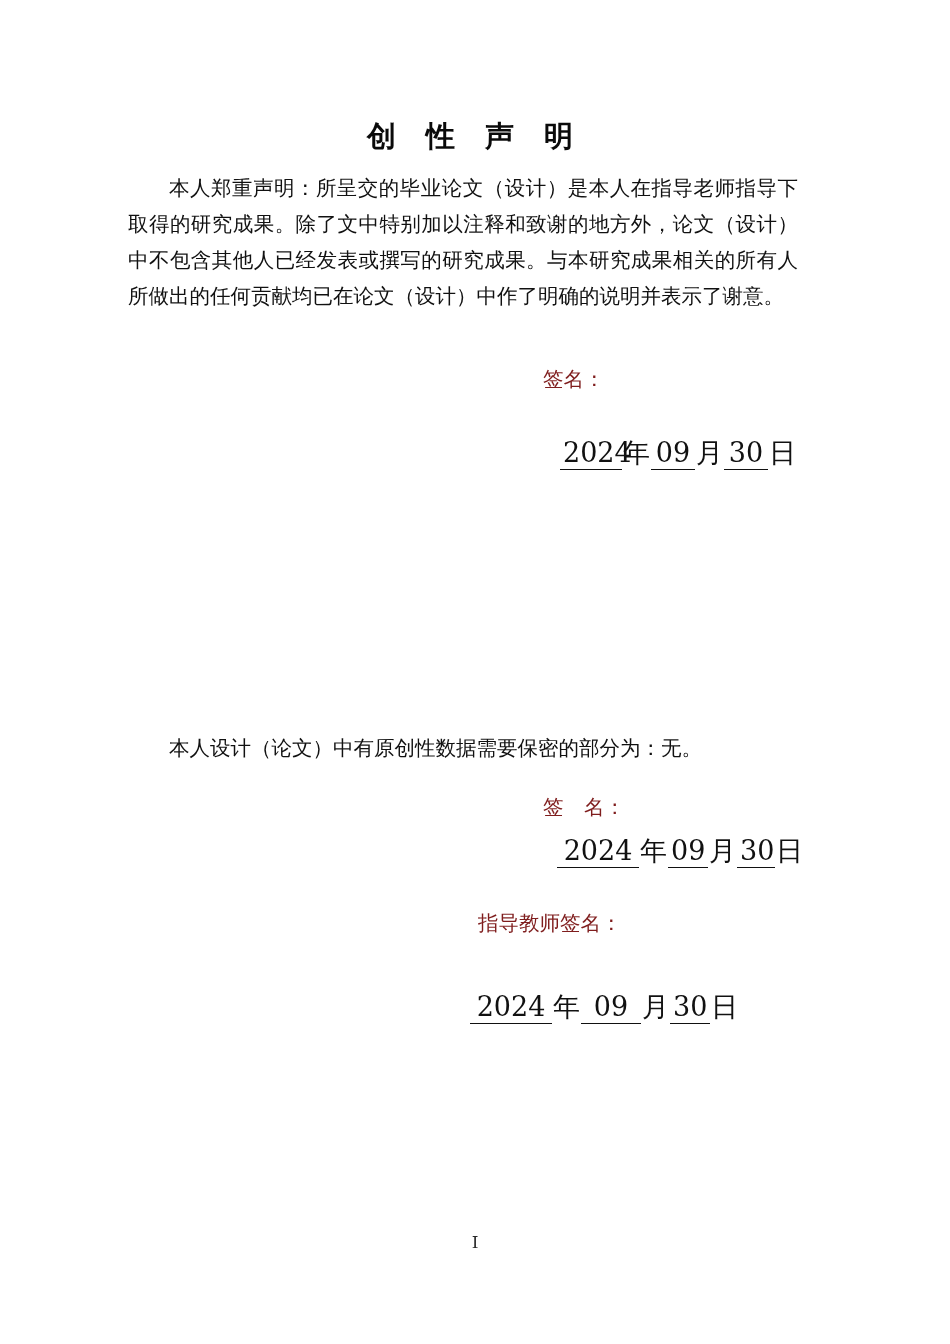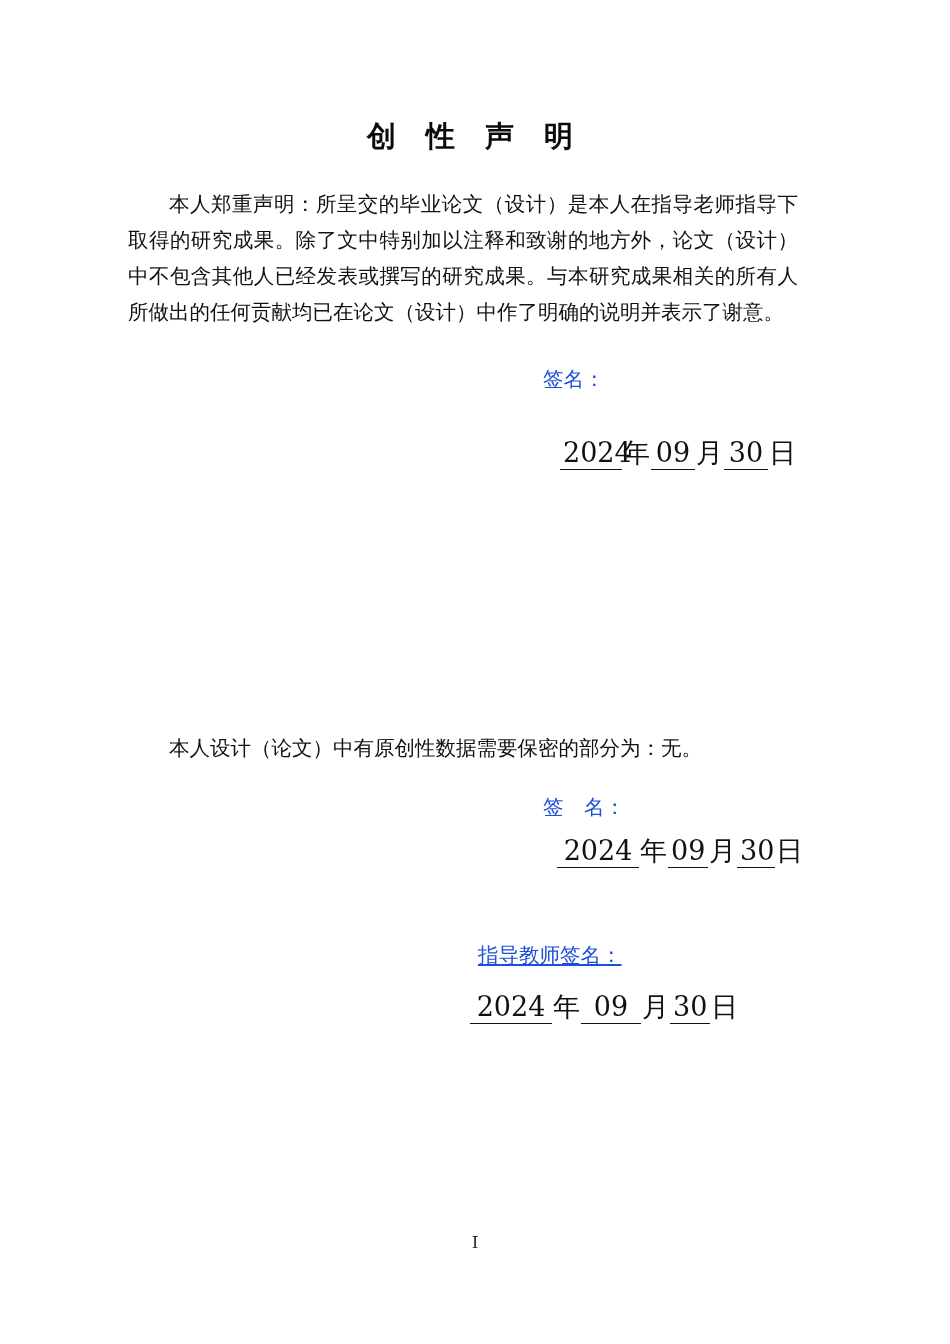--- a/index.html
+++ b/index.html
@@ -52,35 +52,35 @@
     width: 670px;
     font-size: 20.5px;
     line-height: 36px;
     text-align: justify;
     text-justify: inter-ideograph;
     color: #111111;
   }
   .para > span { display: block; }
   .indent { text-indent: 2em; }
 
-  #para-original { top: 186px; }
+  #para-original { top: 170px; }
   #para-auth     { top: 538px; }
   #para-secret   { top: 730px; }
 
   
   .sig-line {
     position: absolute;
     font-size: 20.5px;
     line-height: 30px;
-    color: #1d4ed8;
+    color: #7f1d1d;
     white-space: pre;
   }
   #sig-1   { left: 543px; top: 364px; }
   #sig-2   { left: 543px; top: 792px; letter-spacing: 0; }
-  #sig-adv { left: 478px; top: 940px; text-decoration: underline; }
+  #sig-adv { left: 478px; top: 908px; }
 
   
   .date-line {
     position: absolute;
     font-size: 27px;
     line-height: 30px;
     color: #111111;
     white-space: nowrap;
   }
   .date-line .fill {

